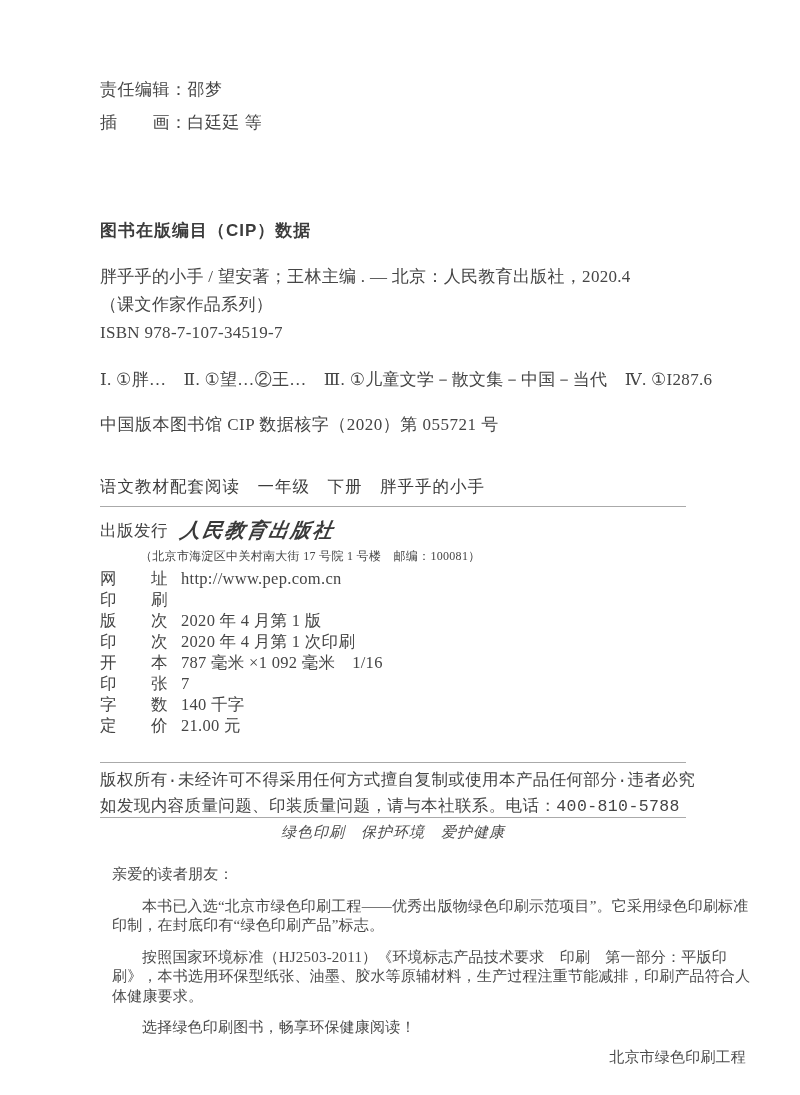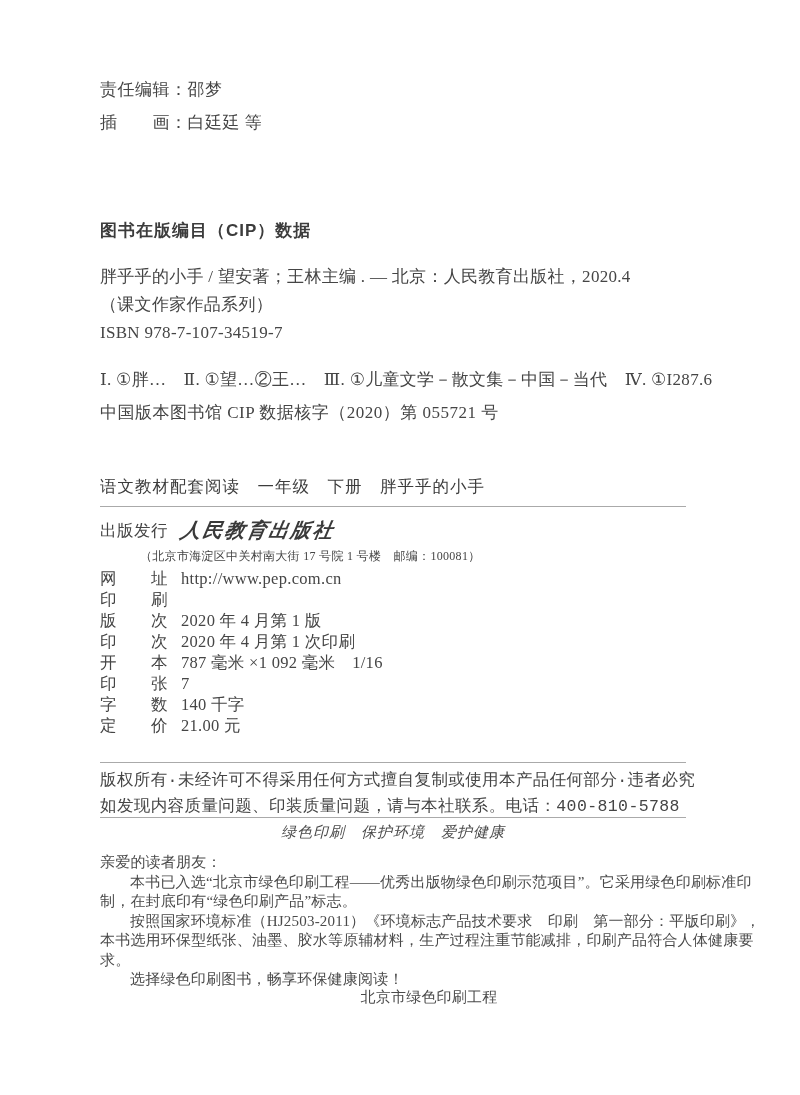--- a/index.html
+++ b/index.html
@@ -18,21 +18,21 @@
   .sec{position:absolute;left:100px;}
   .heiti{font-family:"Liberation Sans","DejaVu Sans",sans-serif;color:#3c3c3c;}
 
   
   .credits{top:74px;font-size:17px;line-height:32.5px;letter-spacing:.5px;}
 
   
   .cip-heading{top:219px;font-size:17px;letter-spacing:1px;font-weight:bold;}
   .cip-body{top:263px;font-size:17px;line-height:28px;letter-spacing:.3px;}
   .cip-class{top:368px;font-size:17px;letter-spacing:.3px;white-space:nowrap;}
-  .cip-record{top:401px;font-size:17px;letter-spacing:.5px;}
+  .cip-record{top:413px;font-size:17px;letter-spacing:.5px;}
 
   
   .series{top:476px;font-size:16.5px;letter-spacing:1px;}
   .rule{position:absolute;left:100px;width:586px;height:0;border-top:1px solid #aaaaaa;}
   .rule1{top:506px;}
   .rule2{top:762px;}
   .rule3{top:817px;}
 
   
   .pub{top:516px;font-size:16.5px;}
@@ -51,23 +51,23 @@
   .copyright{top:768px;font-size:16.5px;line-height:26px;letter-spacing:.4px;font-family:Liberation Mono, monospace;}
 
   
   .slogan{
     top:823px;width:586px;text-align:center;
     font-size:15px;font-style:italic;letter-spacing:1px;color:#4a4a4a;
   }
 
   
   .notice{top:853px;width:668px;font-size:15px;line-height:19.5px;letter-spacing:.2px;color:#4a4a4a;}
-  .notice p{margin:0;text-indent:2em;}
+  .notice p{margin:12px;text-indent:2em;}
   .notice .greeting{text-indent:0;}
-  .notice .signature{text-indent:0;text-align:center;padding-right:10px;margin-top:-2px;}
+  .notice .signature{text-indent:0;text-align:right;padding-right:10px;margin-top:-2px;}
 </style>
 </head>
 <body>
 
 <div class="page">
 
   <div class="sec credits">
     <div><span>责任编辑：</span><span>邵梦</span></div>
     <div><span>插　　画：</span><span>白廷廷 等</span></div>
   </div>

